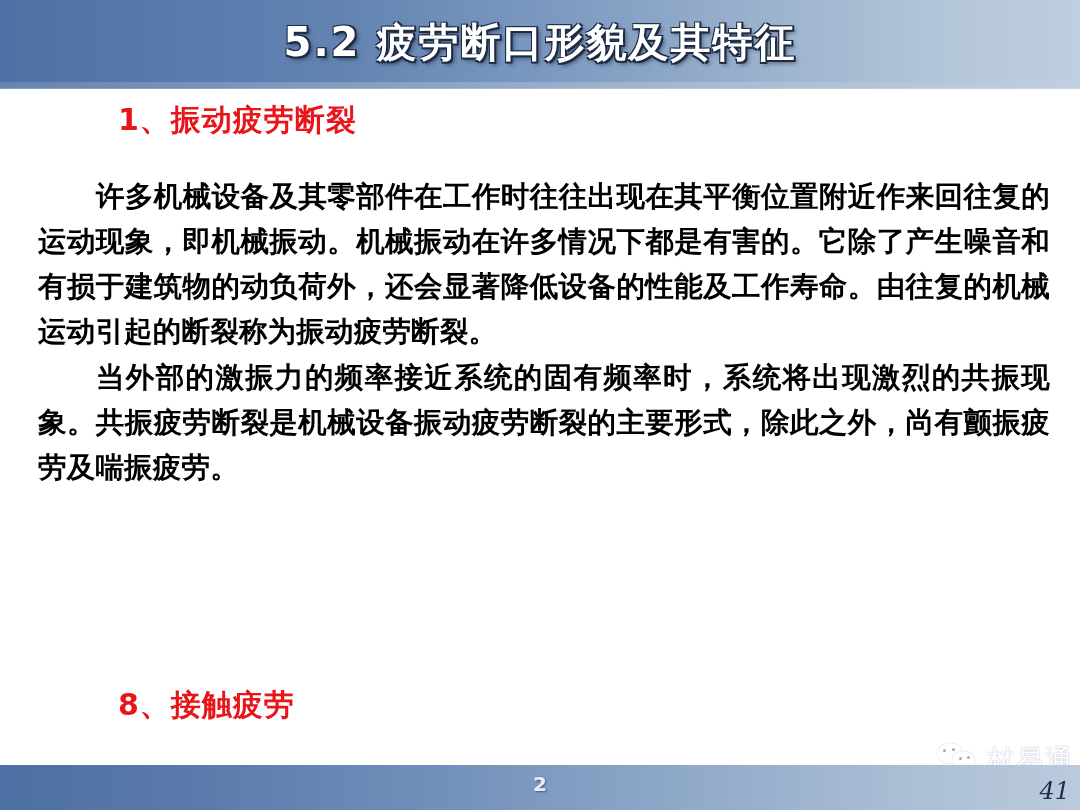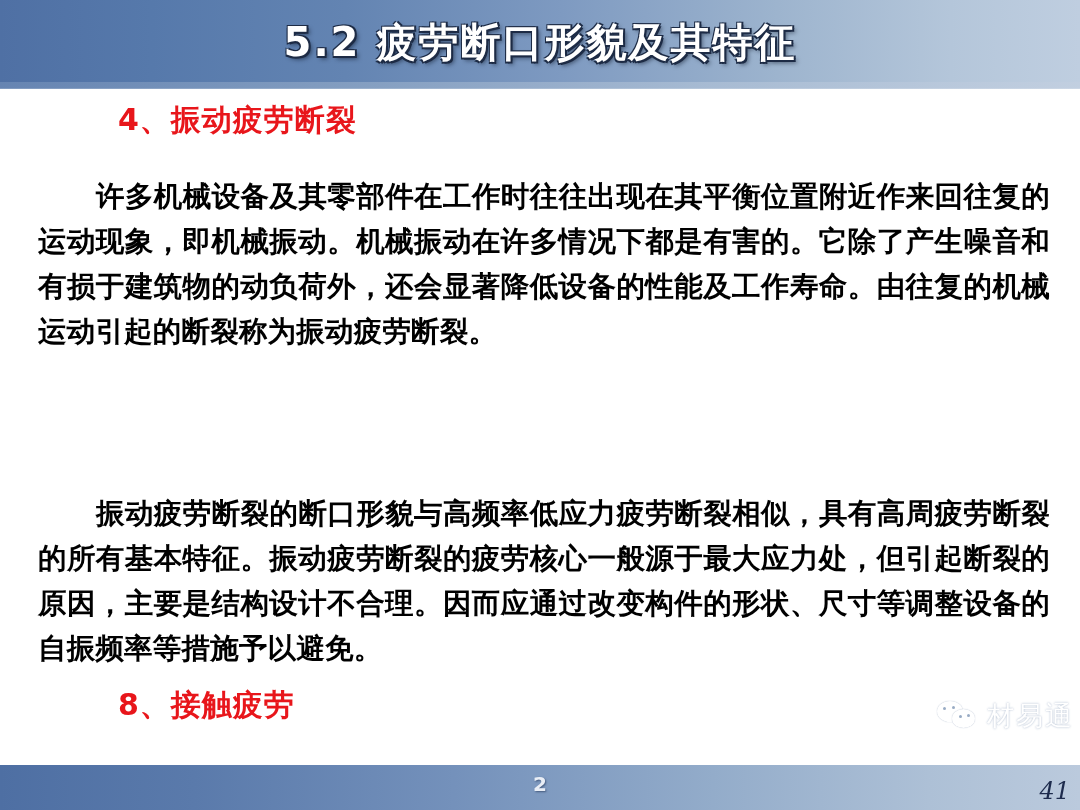--- a/index.html
+++ b/index.html
@@ -149,23 +149,23 @@
     font-family: "DejaVu Serif", "Liberation Serif", serif;
     font-size: 24px;
     color: #1d2b4d;
     font-style: italic;
   }
 
   
   #watermark {
     position: absolute;
     right: 18px;
-    top: 698px;
+    top: 742px;
     display: flex;
-    align-items: center;
+    align-items: flex-start;
     gap: 8px;
     opacity: 0.9;
   }
   #wechat-icon {
     width: 42px;
     height: 32px;
     position: relative;
   }
   #wechat-icon .bubble-big,
   #wechat-icon .bubble-small {
@@ -227,26 +227,26 @@
 
 <div id="slide">
 
   <div id="title-bar">
     <div id="title-underline"></div>
     <div id="title-text">5.2 疲劳断口形貌及其特征</div>
   </div>
 
   <div id="content">
 
-    <div class="red-heading" id="heading-vibration-fatigue">4、振动疲劳断裂</div>
+    <div class="red-heading" id="heading-vibration-fatigue">1、振动疲劳断裂</div>
 
     <p class="para" id="para-1">许多机械设备及其零部件在工作时往往出现在其平衡位置附近作来回往复的运动现象，即机械振动。机械振动在许多情况下都是有害的。它除了产生噪音和有损于建筑物的动负荷外，还会显著降低设备的性能及工作寿命。由往复的机械运动引起的断裂称为振动疲劳断裂。</p>
 
-
-    <p class="para" id="para-3">振动疲劳断裂的断口形貌与高频率低应力疲劳断裂相似，具有高周疲劳断裂的所有基本特征。振动疲劳断裂的疲劳核心一般源于最大应力处，但引起断裂的原因，主要是结构设计不合理。因而应通过改变构件的形状、尺寸等调整设备的自振频率等措施予以避免。</p>
+    <p class="para" id="para-2">当外部的激振力的频率接近系统的固有频率时，系统将出现激烈的共振现象。共振疲劳断裂是机械设备振动疲劳断裂的主要形式，除此之外，尚有颤振疲劳及喘振疲劳。</p>
+
 
     <div class="red-heading" id="heading-contact-fatigue">8、接触疲劳</div>
   </div>
 
   <div id="watermark">
     <span id="wechat-icon">
       <span class="bubble-big"></span>
       <span class="bubble-small"></span>
       <span class="dot d1"></span>
       <span class="dot d2"></span>

